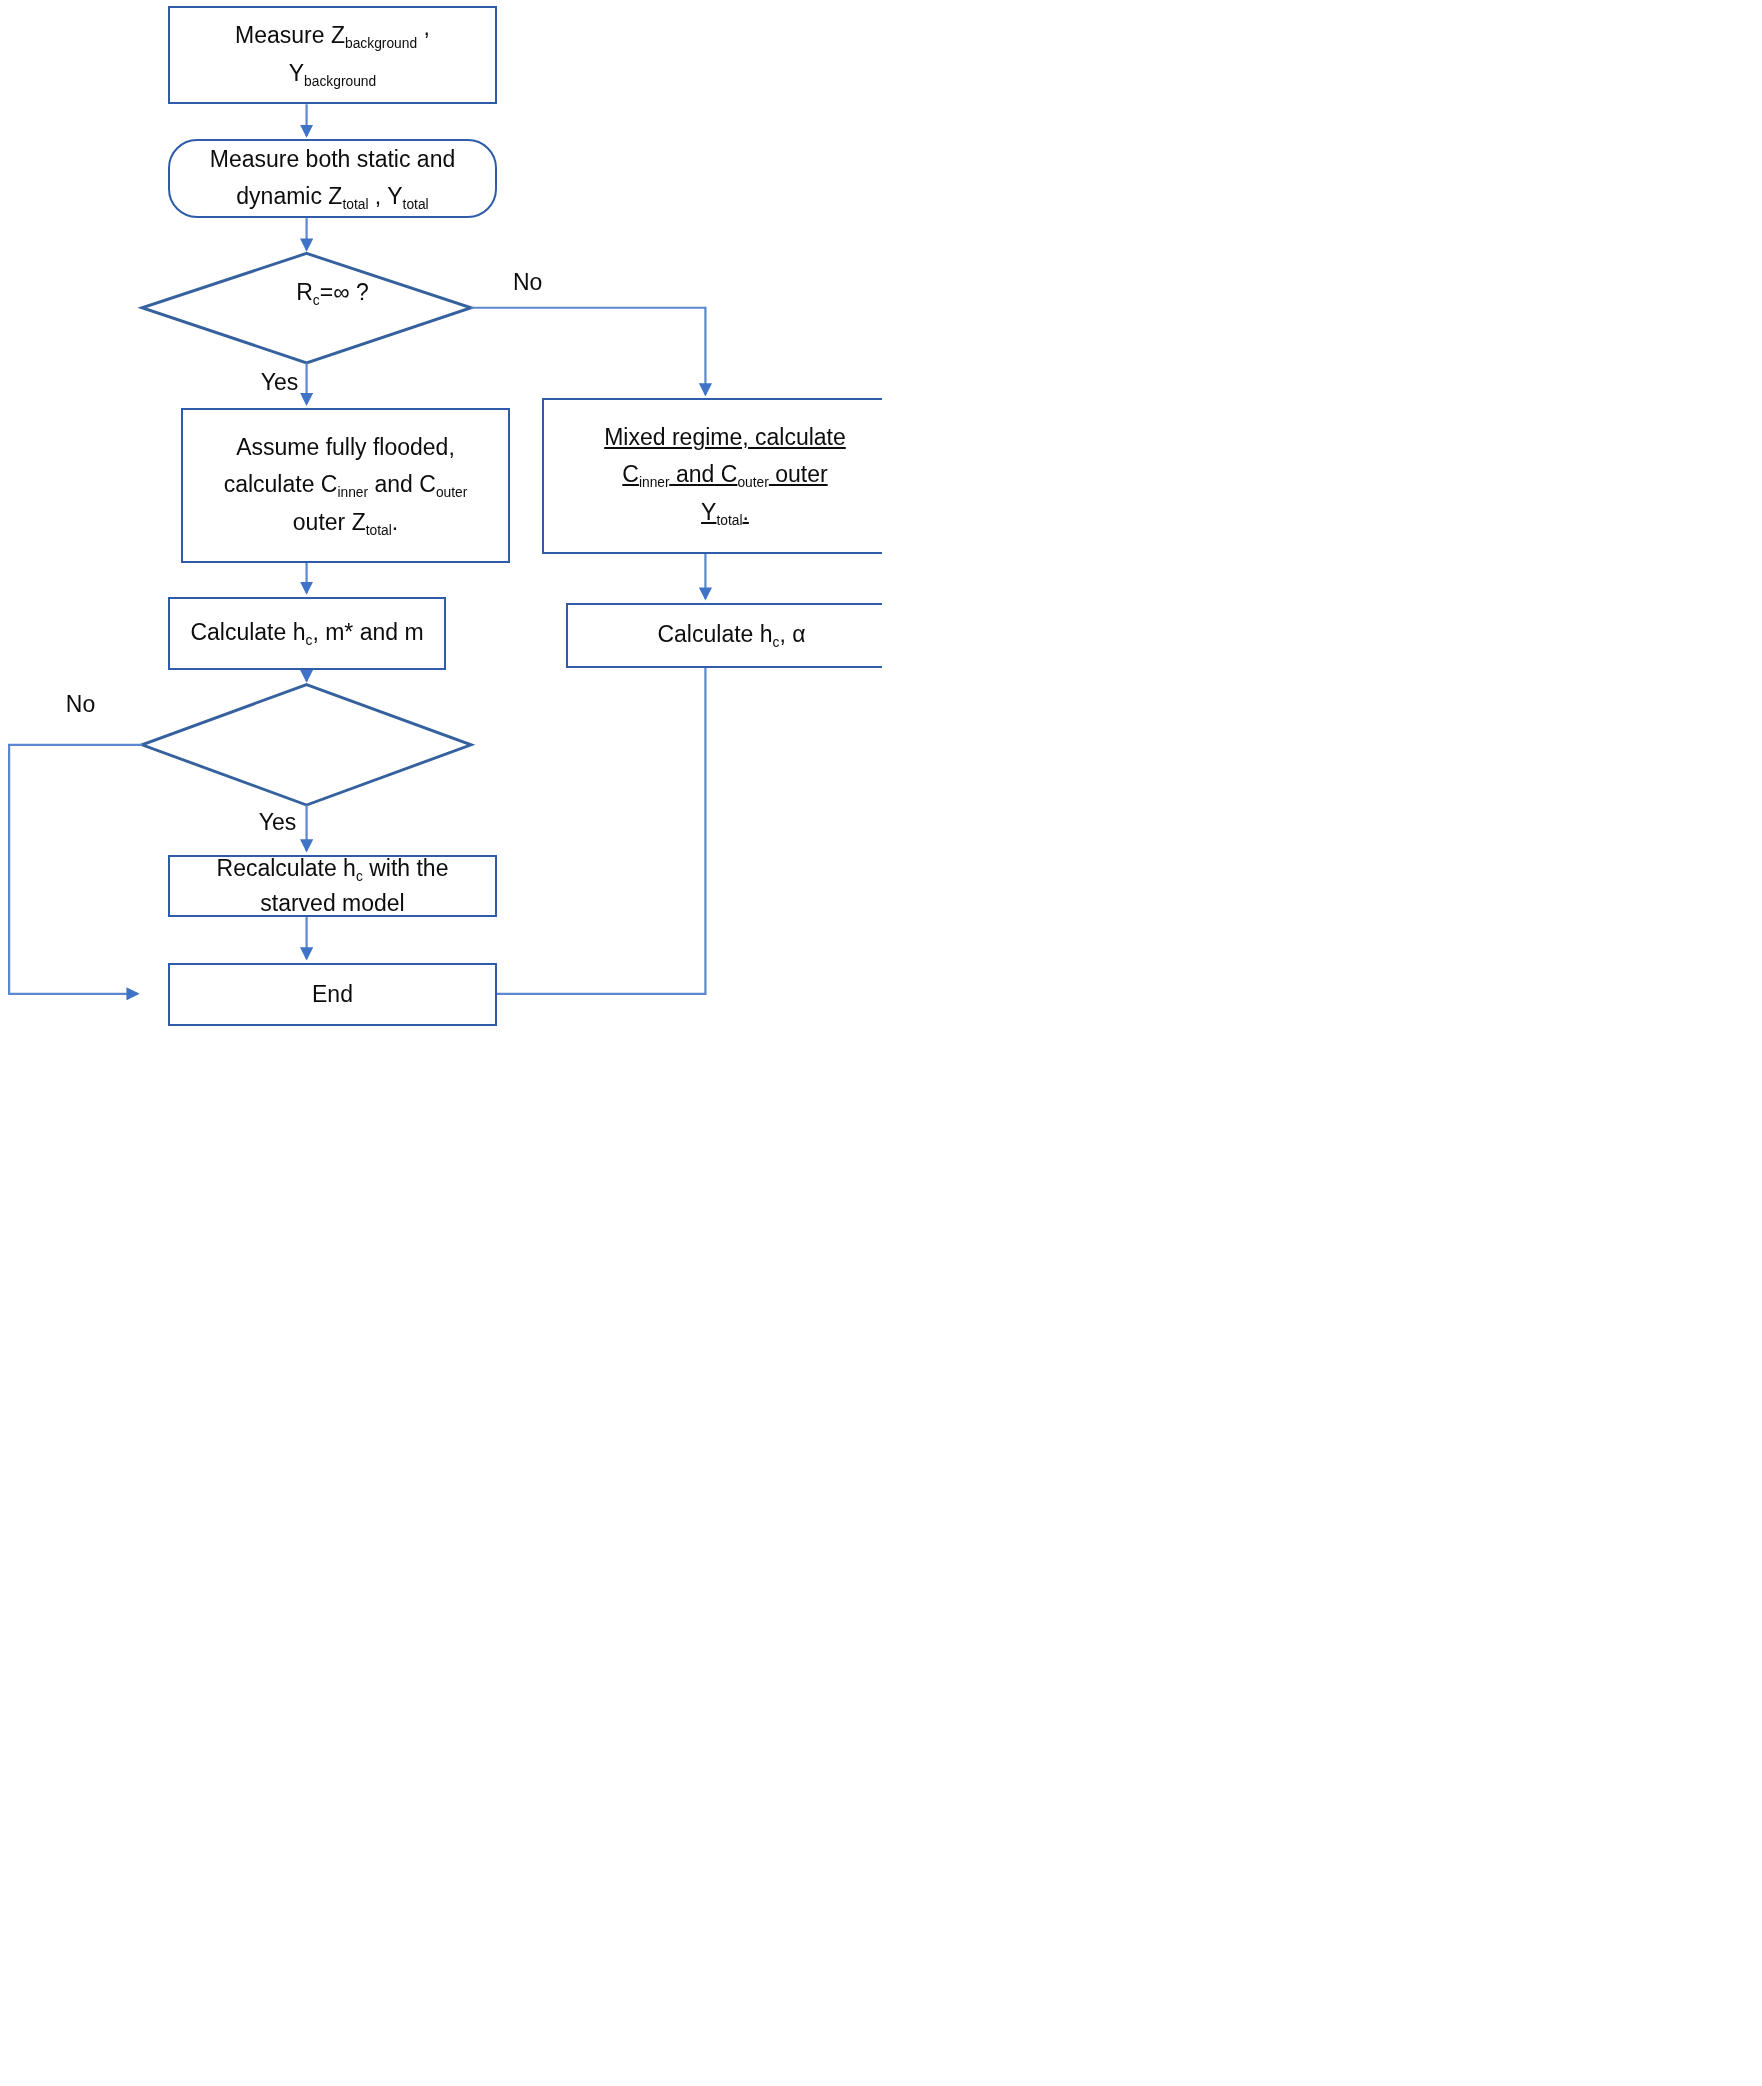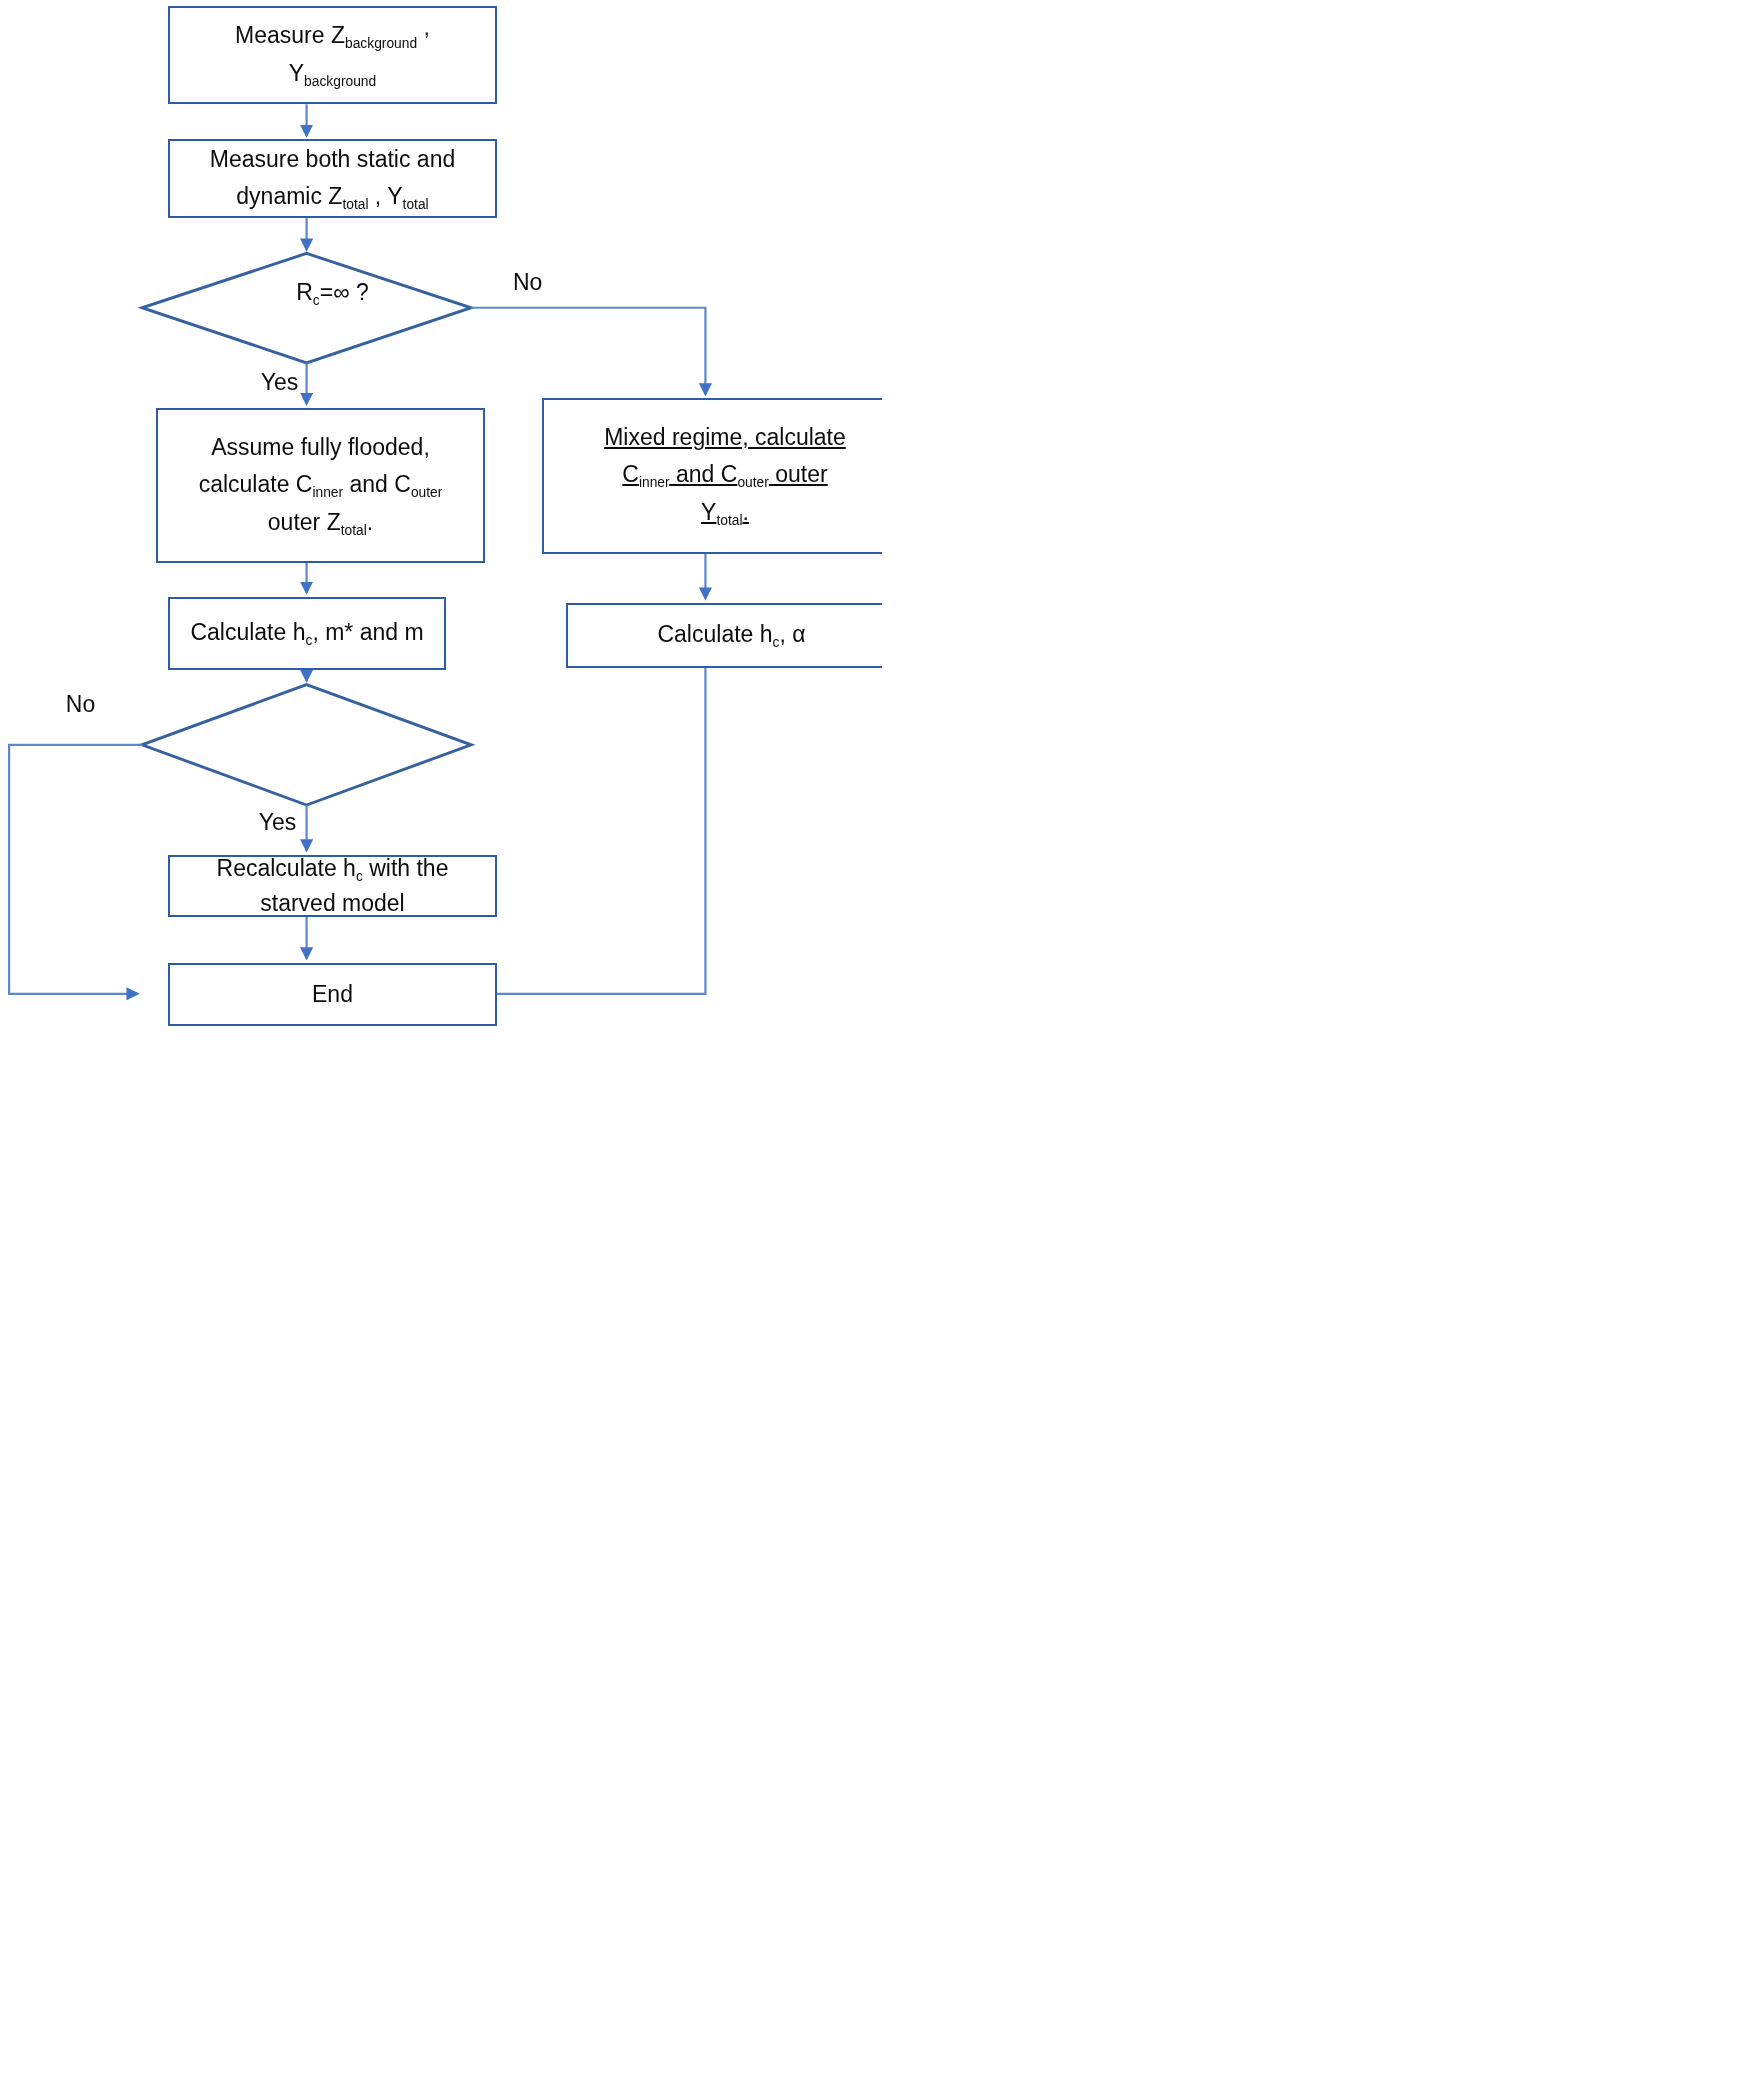--- a/index.html
+++ b/index.html
@@ -76,29 +76,29 @@
     <path class="edge" d="M193,1014 H12 V1353 H187" marker-end="url(#arr)"></path>
     <path class="edge" d="M417,1096 V1158" marker-end="url(#arr)"></path>
     <path class="edge" d="M417,1247 V1305" marker-end="url(#arr)"></path>
     <path class="edge" d="M960,908 V1353 H647" marker-end="url(#arr)"></path>
   </svg>
 
   <div class="node process" style="left:142px;top:5.9px;width:329px;height:98px;">
     <span><span>Measure Z</span><span class="sub">background</span><span> </span><span class="rcomma">,</span><br><span>Y</span><span class="sub">background</span></span>
   </div>
 
-  <div class="node process" style="left:142px;top:139px;width:329px;height:79px;">
+  <div class="node process" style="left:142px;top:139px;width:329px;height:79px;border-radius:29px;">
     <span><span>Measure both static and</span><br><span>dynamic Z</span><span class="sub">total</span><span> , Y</span><span class="sub">total</span></span>
   </div>
 
   <div class="node decision-label" style="left:186px;top:260px;width:241px;height:66px;">
     <span><span>R</span><span class="sub">c</span><span>=∞ ?</span></span>
   </div>
 
-  <div class="node process" style="left:130px;top:408px;width:329px;height:155px;">
+  <div class="node process" style="left:155px;top:408px;width:329px;height:155px;">
     <span><span>Assume fully flooded,</span><br><span>calculate C</span><span class="sub">inner</span><span> and C</span><span class="sub">outer</span><br><span>outer Z</span><span class="sub">total</span><span>.</span></span>
   </div>
 
   <div class="node process" style="left:516px;top:398px;width:366px;height:156px;text-decoration:underline;">
     <span><span>Mixed regime, calculate</span><br><span>C</span><span class="sub">inner</span><span> and C</span><span class="sub">outer</span><span> outer</span><br><span>Y</span><span class="sub">total</span><span>.</span></span>
   </div>
 
   <div class="node process" style="left:142px;top:597px;width:278px;height:73px;">
     <span><span>Calculate h</span><span class="sub">c</span><span>, m* and m</span></span>
   </div>

